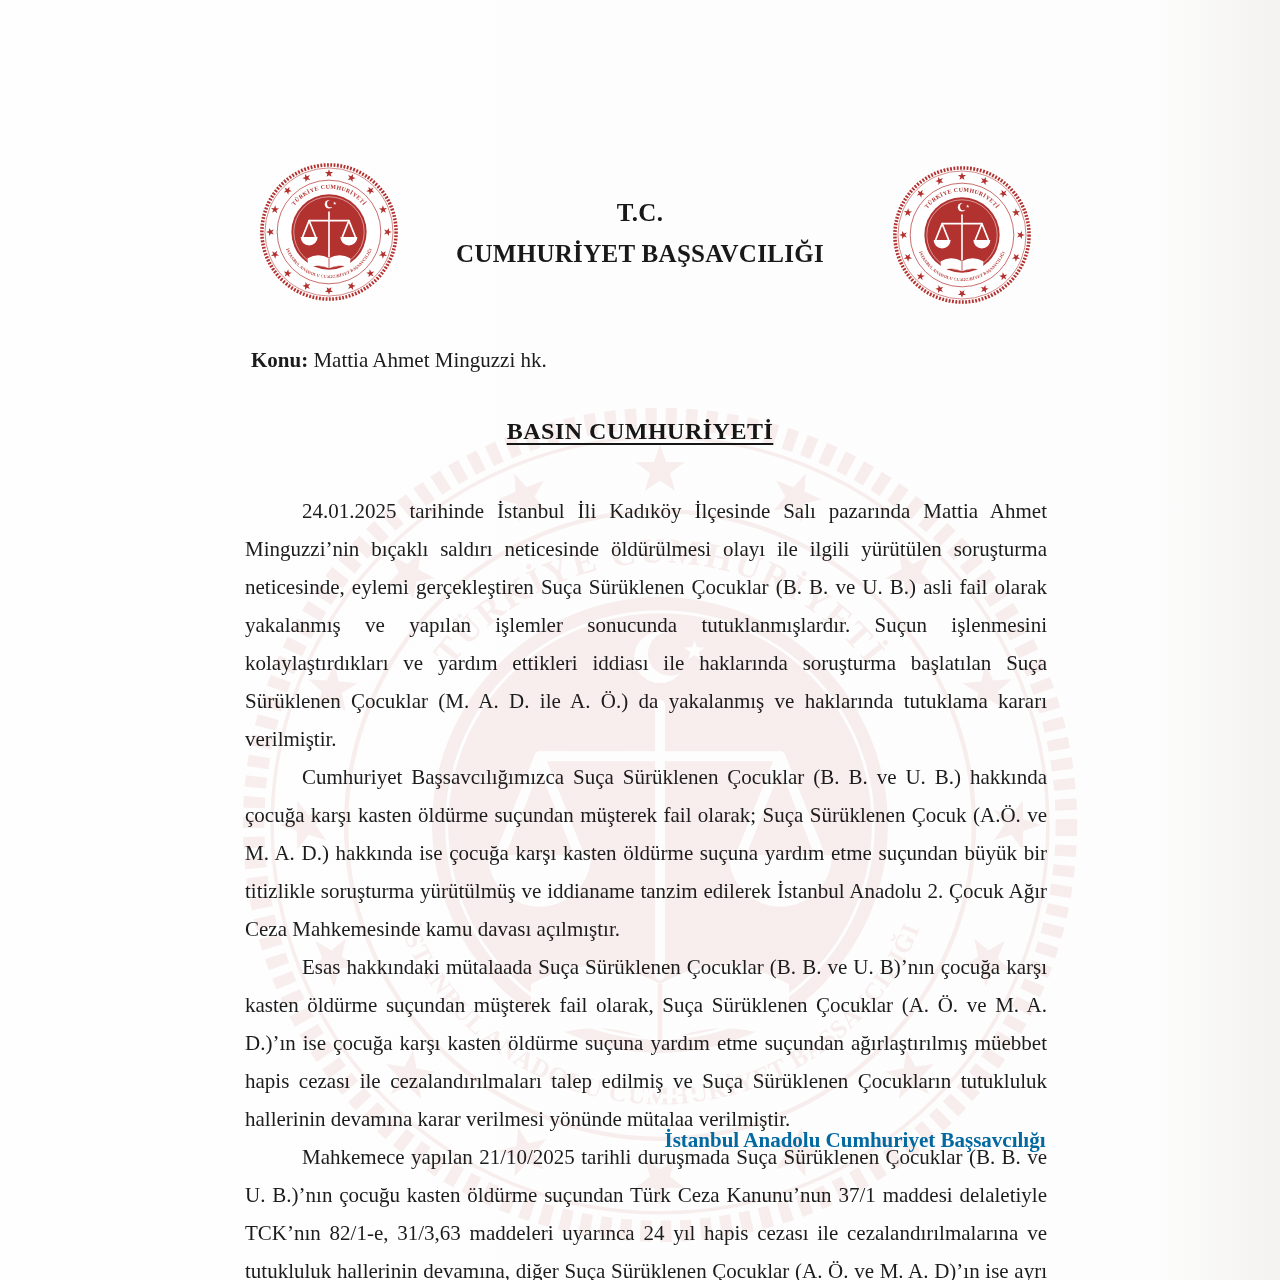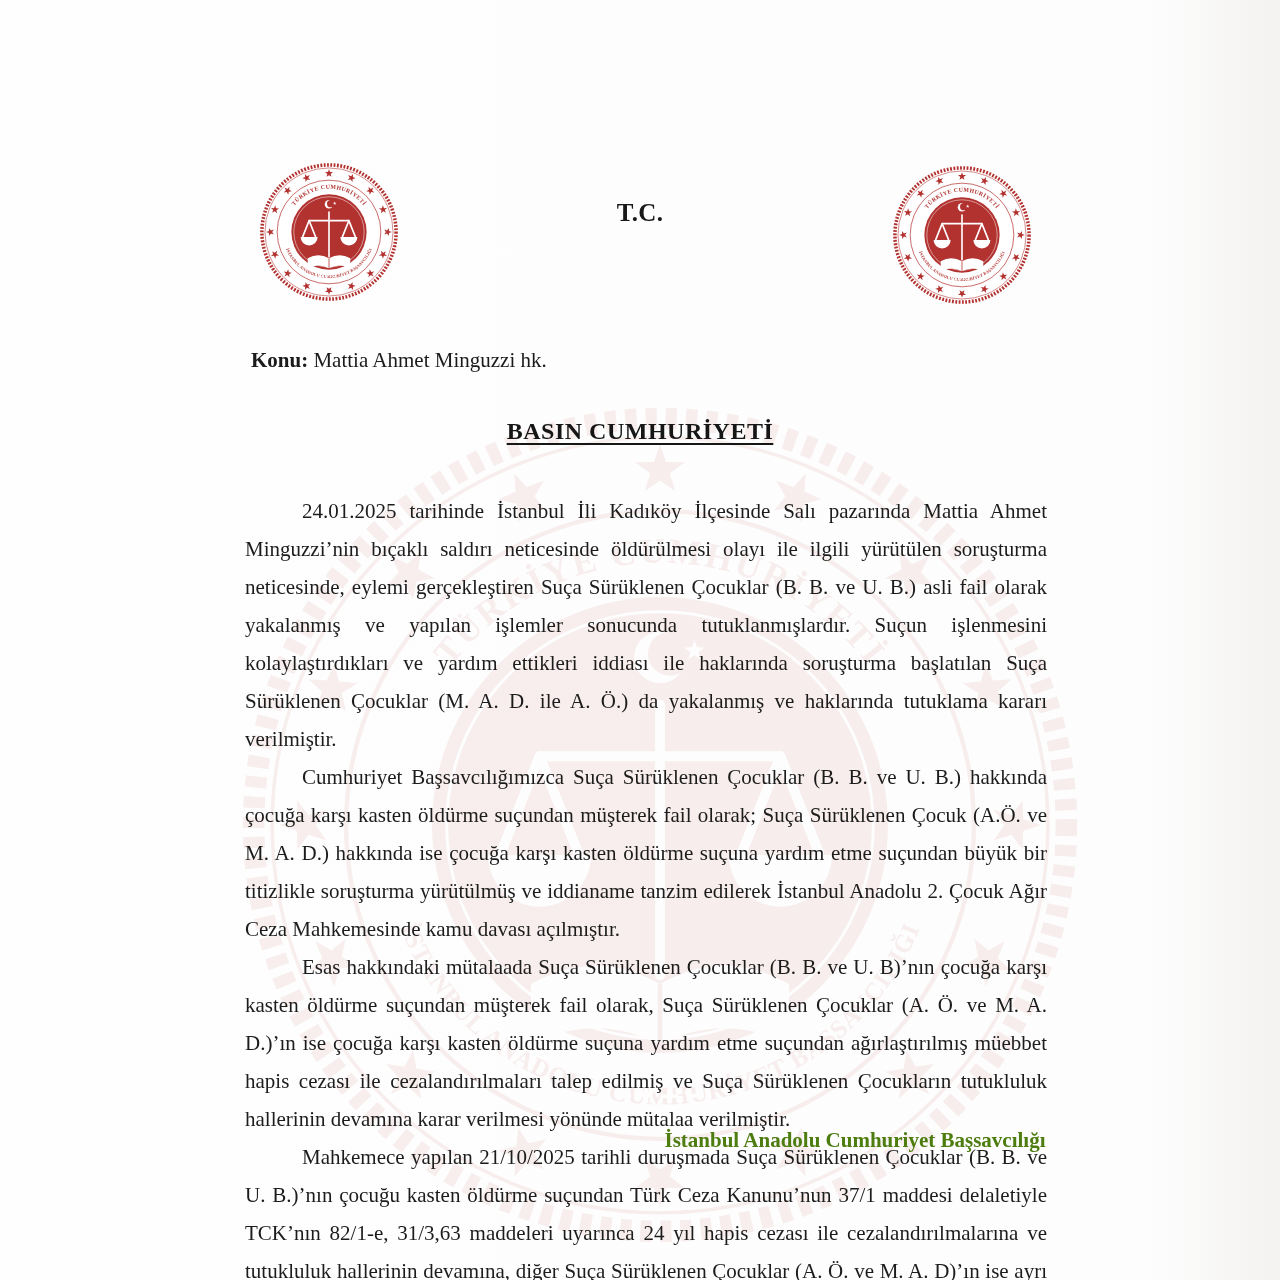--- a/index.html
+++ b/index.html
@@ -104,21 +104,21 @@
   }
 
   
   .signature {
     position: absolute;
     left: 655px; top: 1128px;
     width: 400px;
     text-align: center;
     font-weight: bold;
     font-size: 21px;
-    color: #4d7c0f;
+    color: #0369a1;
   }
 </style>
 </head>
 <body>
 
 <svg width="0" height="0" style="position:absolute" aria-hidden="true">
   <defs>
     <path id="sym-star" d="M0,-6 L1.41,-1.94 L5.71,-1.85 L2.28,0.74 L3.53,4.85 L0,2.4 L-3.53,4.85 L-2.28,0.74 L-5.71,-1.85 L-1.41,-1.94 Z"></path>
     <path id="arcTop" d="M39,100 A61,61 0 0 1 161,100" fill="none"></path>
     <path id="arcBot" d="M35,100 A65,65 0 0 0 165,100" fill="none"></path>
@@ -193,20 +193,21 @@
 
     <svg class="emblem emblem-left" viewBox="0 0 200 200">
       <use href="#sym-emblem"></use>
     </svg>
     <svg class="emblem emblem-right" viewBox="0 0 200 200">
       <use href="#sym-emblem"></use>
     </svg>
 
     <div class="letterhead">
       <div>T.C.</div>
+      <div>CUMHURİYET BAŞSAVCILIĞI</div>
     </div>
 
     <div class="konu-line">
       <span class="konu-label">Konu:</span>
       <span class="konu-value">Mattia Ahmet Minguzzi hk.</span>
     </div>
 
     <div class="doc-title">
       <span>BASIN CUMHURİYETİ</span>
     </div>

